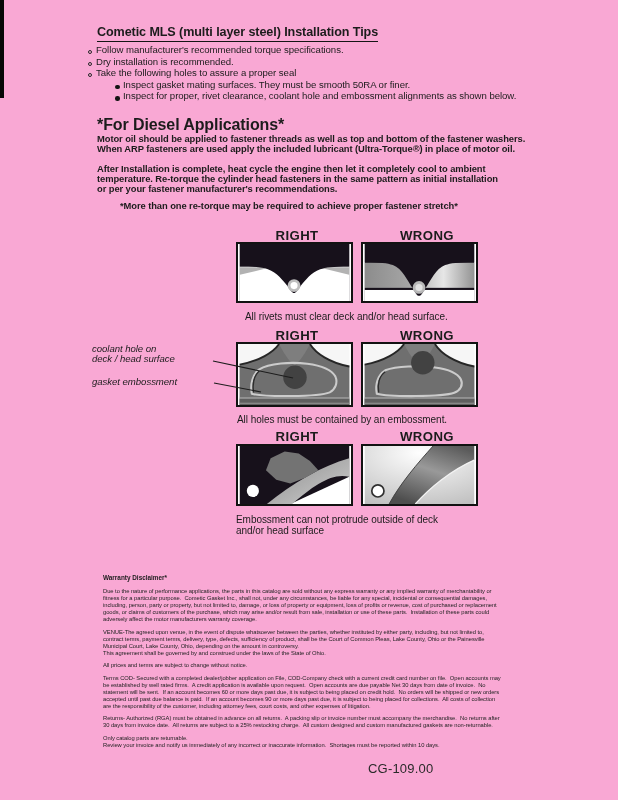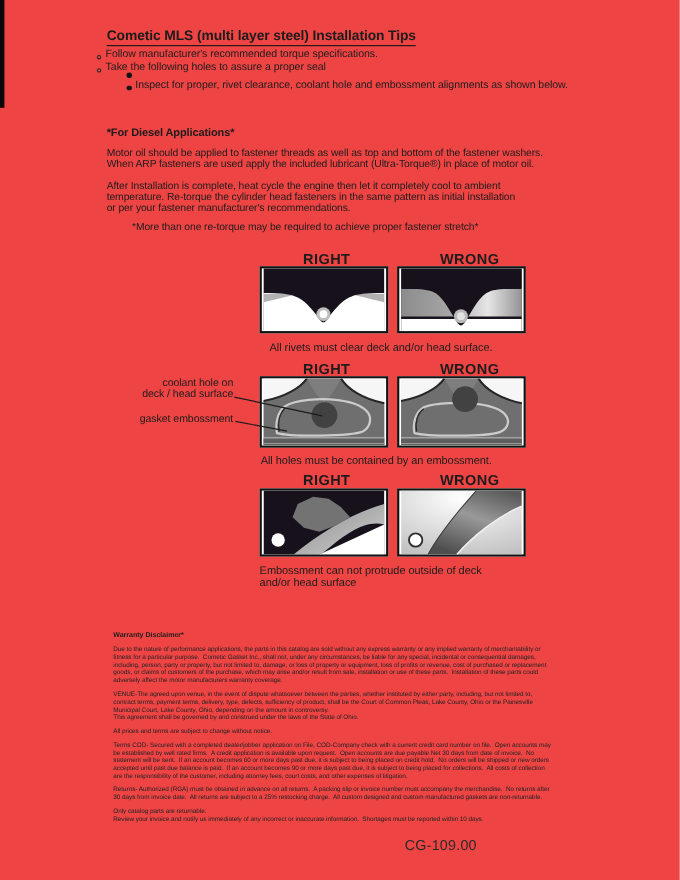--- a/index.html
+++ b/index.html
@@ -1,21 +1,21 @@
 <!DOCTYPE html>
 <html><head>
 <meta charset="utf-8">
 <style>
   * { box-sizing: border-box; }
   html,body { margin:0; padding:0; background:#e8e8e8; }
   .page {
     position: relative;
     width: 618px; height: 800px;
     margin: 0 auto;
-    background: #ef4444;
+    background: #f9a8d4;
     font-family: "Liberation Sans", sans-serif;
     color: #1c1c1c;
     overflow: hidden;
   }
   .edge-mark { position:absolute; left:0; top:0; width:3.5px; height:98px; background:#070707; }
 
   .doc-title {
     position:absolute; left:97px; top:25px;
     font-size:12.6px; font-weight:bold; letter-spacing:-0.1px;
     border-bottom:1.8px solid #151515; padding-bottom:1.5px;
@@ -27,40 +27,40 @@
   .tip-line.sub { margin-left:27px; }
   .m-circle {
     width:4px; height:4px; border:1px solid #2a2a2a; border-radius:50%;
     display:inline-block; margin-right:4px; flex:0 0 auto; position:relative; top:-1.5px;
   }
   .m-dot {
     width:4.5px; height:4.5px; background:#141414; border-radius:50%;
     display:inline-block; margin-right:3.5px; flex:0 0 auto; position:relative; top:-1px;
   }
 
-  .diesel-heading { position:absolute; left:97px; top:116px; font-size:10px; font-weight:bold; letter-spacing:-0.1px; white-space:nowrap; }
-  .body-para { position:absolute; left:97px; font-size:9.4px; line-height:10.2px; letter-spacing:-0.08px; white-space:pre-line; }
+  .diesel-heading { position:absolute; left:97px; top:116px; font-size:16px; font-weight:bold; letter-spacing:-0.1px; white-space:nowrap; }
+  .body-para { position:absolute; left:97px; font-size:9.4px; line-height:10.2px; letter-spacing:-0.08px; white-space:pre-line;font-weight:bold; }
   .para-1 { top:134px; }
   .para-2 { top:164px; }
   .para-note { top:201px; white-space:nowrap;margin-left:23px; }
 
   .fig-labels { position:absolute; left:236px; width:252px; display:flex; gap:8px;align-items:center; }
   .fig-labels > div { width:122px; text-align:center; font-size:13.2px; font-weight:bold; letter-spacing:0.4px; }
   .labels-1 { top:228px; } .labels-2 { top:328px; } .labels-3 { top:429px; }
 
   .fig-boxes { position:absolute; left:236px; display:flex; gap:8px; }
   .boxes-1 { top:242px; } .boxes-2 { top:342px; } .boxes-3 { top:444px; }
   .fig-boxes svg { display:block; border:2.5px solid #121212; background:#fff; }
 
   .fig-caption { position:absolute; font-size:10px; letter-spacing:-0.05px; white-space:pre-line; line-height:11px; }
   .caption-1 { left:245px; top:311px; }
   .caption-2 { left:237px; top:414px; }
   .caption-3 { left:236px; top:514px; }
 
-  .callout { position:absolute; left:92px; width:120px; text-align:right; font-size:9.6px; line-height:9.8px; white-space:pre-line; letter-spacing:-0.05px; }
+  .callout { position:absolute; left:92px; width:120px; font-size:9.6px; line-height:9.8px; white-space:pre-line; letter-spacing:-0.05px;font-style:italic; }
   .callout-1 { top:344px; }
   .callout-2 { top:377px; }
   .lines-overlay { position:absolute; left:0; top:0; width:618px; height:800px; pointer-events:none; }
 
   .legal { position:absolute; left:103px; top:574px; width:470px; }
   .legal-heading { font-size:6.4px; font-weight:bold; margin:0 0 7px 0; }
   .legal p { font-size:5.8px; line-height:7px; margin:0 0 5.5px 0; white-space:pre; letter-spacing:-0.04px; color:#232323; }
 
   .page-code { position:absolute; left:368px; top:761px; font-size:13px; letter-spacing:0.2px; color:#2a2a2a; }
 </style>
@@ -73,24 +73,29 @@
 
   <div class="doc-title">Cometic MLS (multi layer steel) Installation Tips</div>
 
   <div class="tips">
     <div class="tip-line">
       <span class="m-circle"></span>
       <span>Follow manufacturer's recommended torque specifications.</span>
     </div>
     <div class="tip-line">
       <span class="m-circle"></span>
+      <span>Dry installation is recommended.</span>
+    </div>
+    <div class="tip-line">
+      <span class="m-circle"></span>
       <span>Take the following holes to assure a proper seal</span>
     </div>
     <div class="tip-line sub">
       <span class="m-dot"></span>
+      <span>Inspect gasket mating surfaces.  They must be smooth 50RA or finer.</span>
     </div>
     <div class="tip-line sub">
       <span class="m-dot"></span>
       <span>Inspect for proper, rivet clearance, coolant hole and embossment alignments as shown below.</span>
     </div>
   </div>
 
   <div class="diesel-heading">*For Diesel Applications*</div>
   <div class="body-para para-1">Motor oil should be applied to fastener threads as well as top and bottom of the fastener washers.
 When ARP fasteners are used apply the included lubricant (Ultra-Torque®) in place of motor oil.</div>

